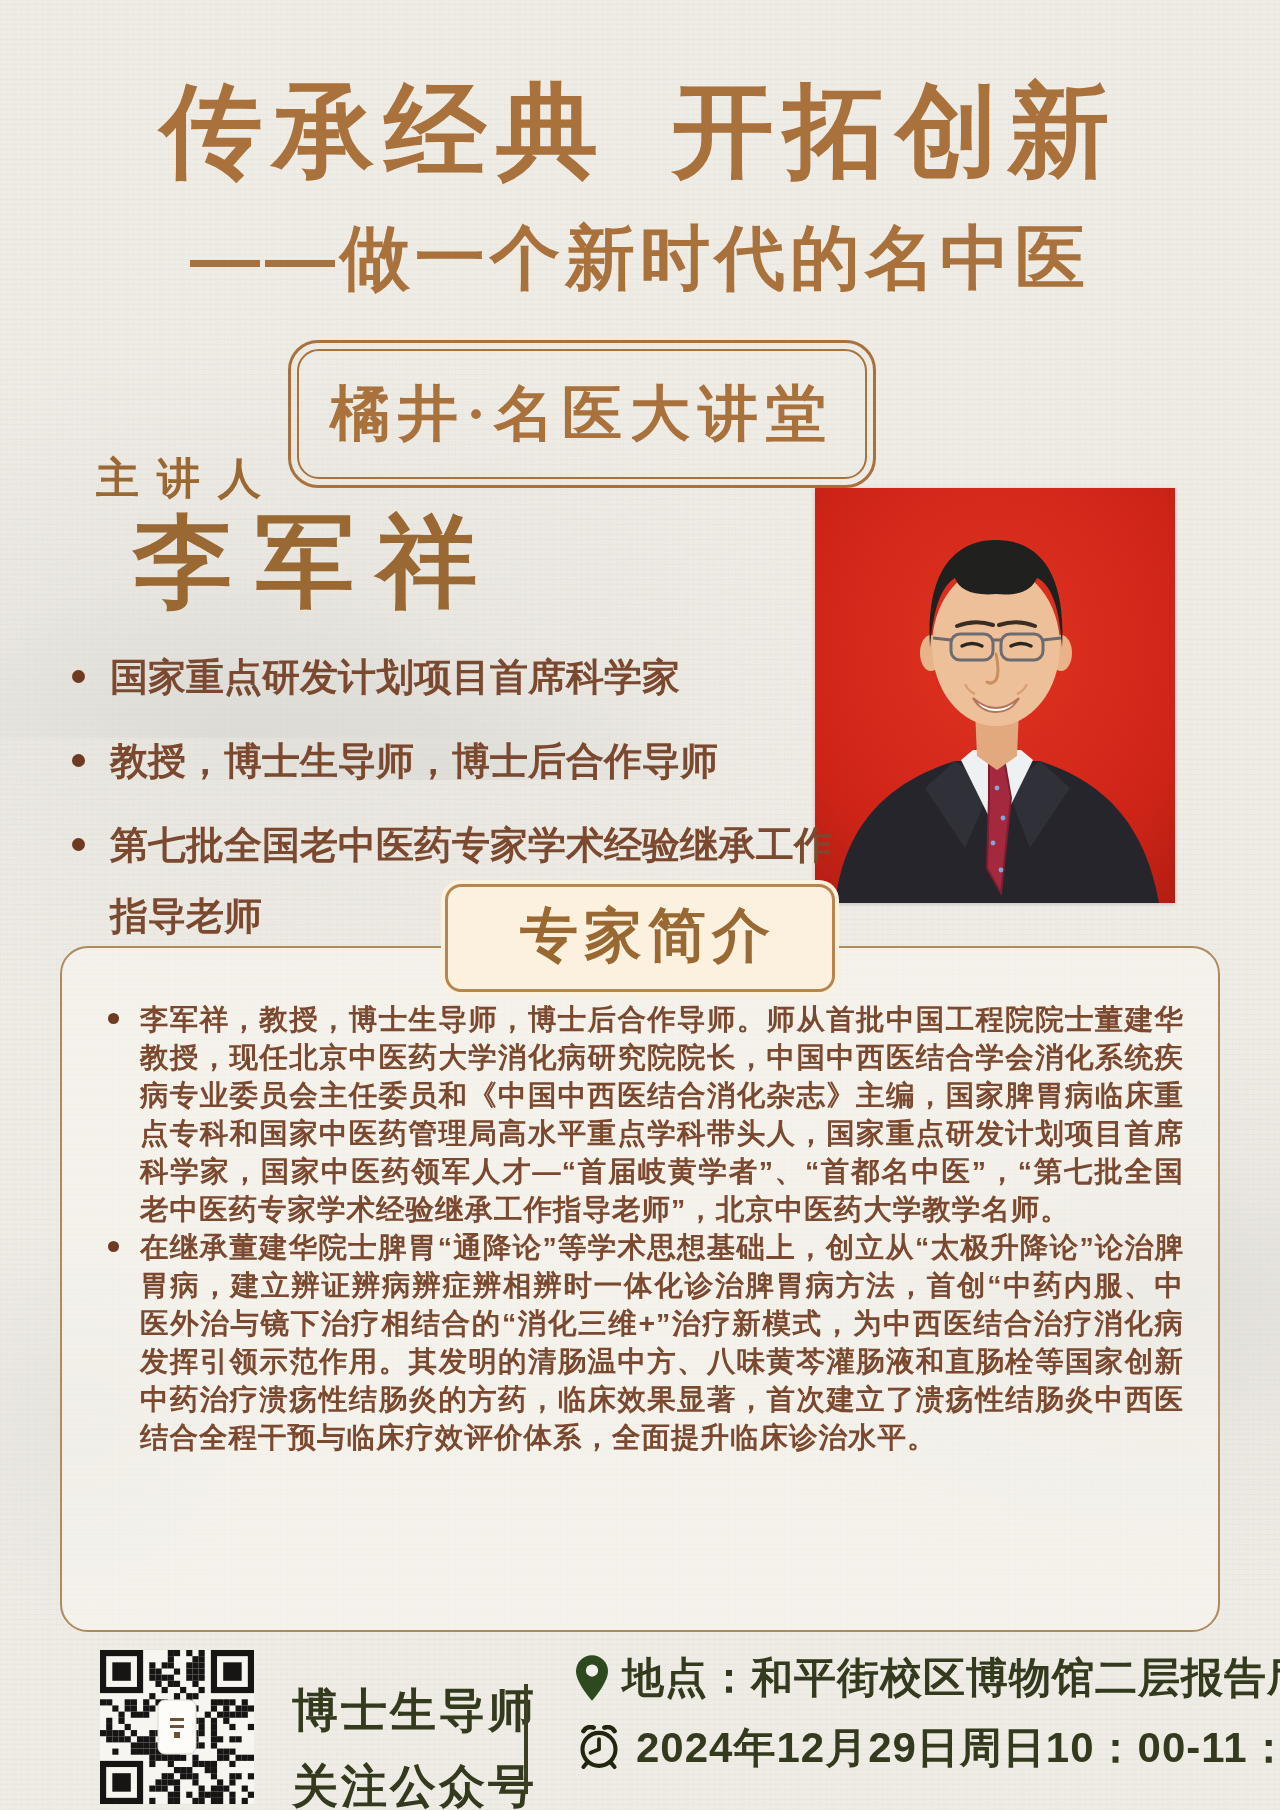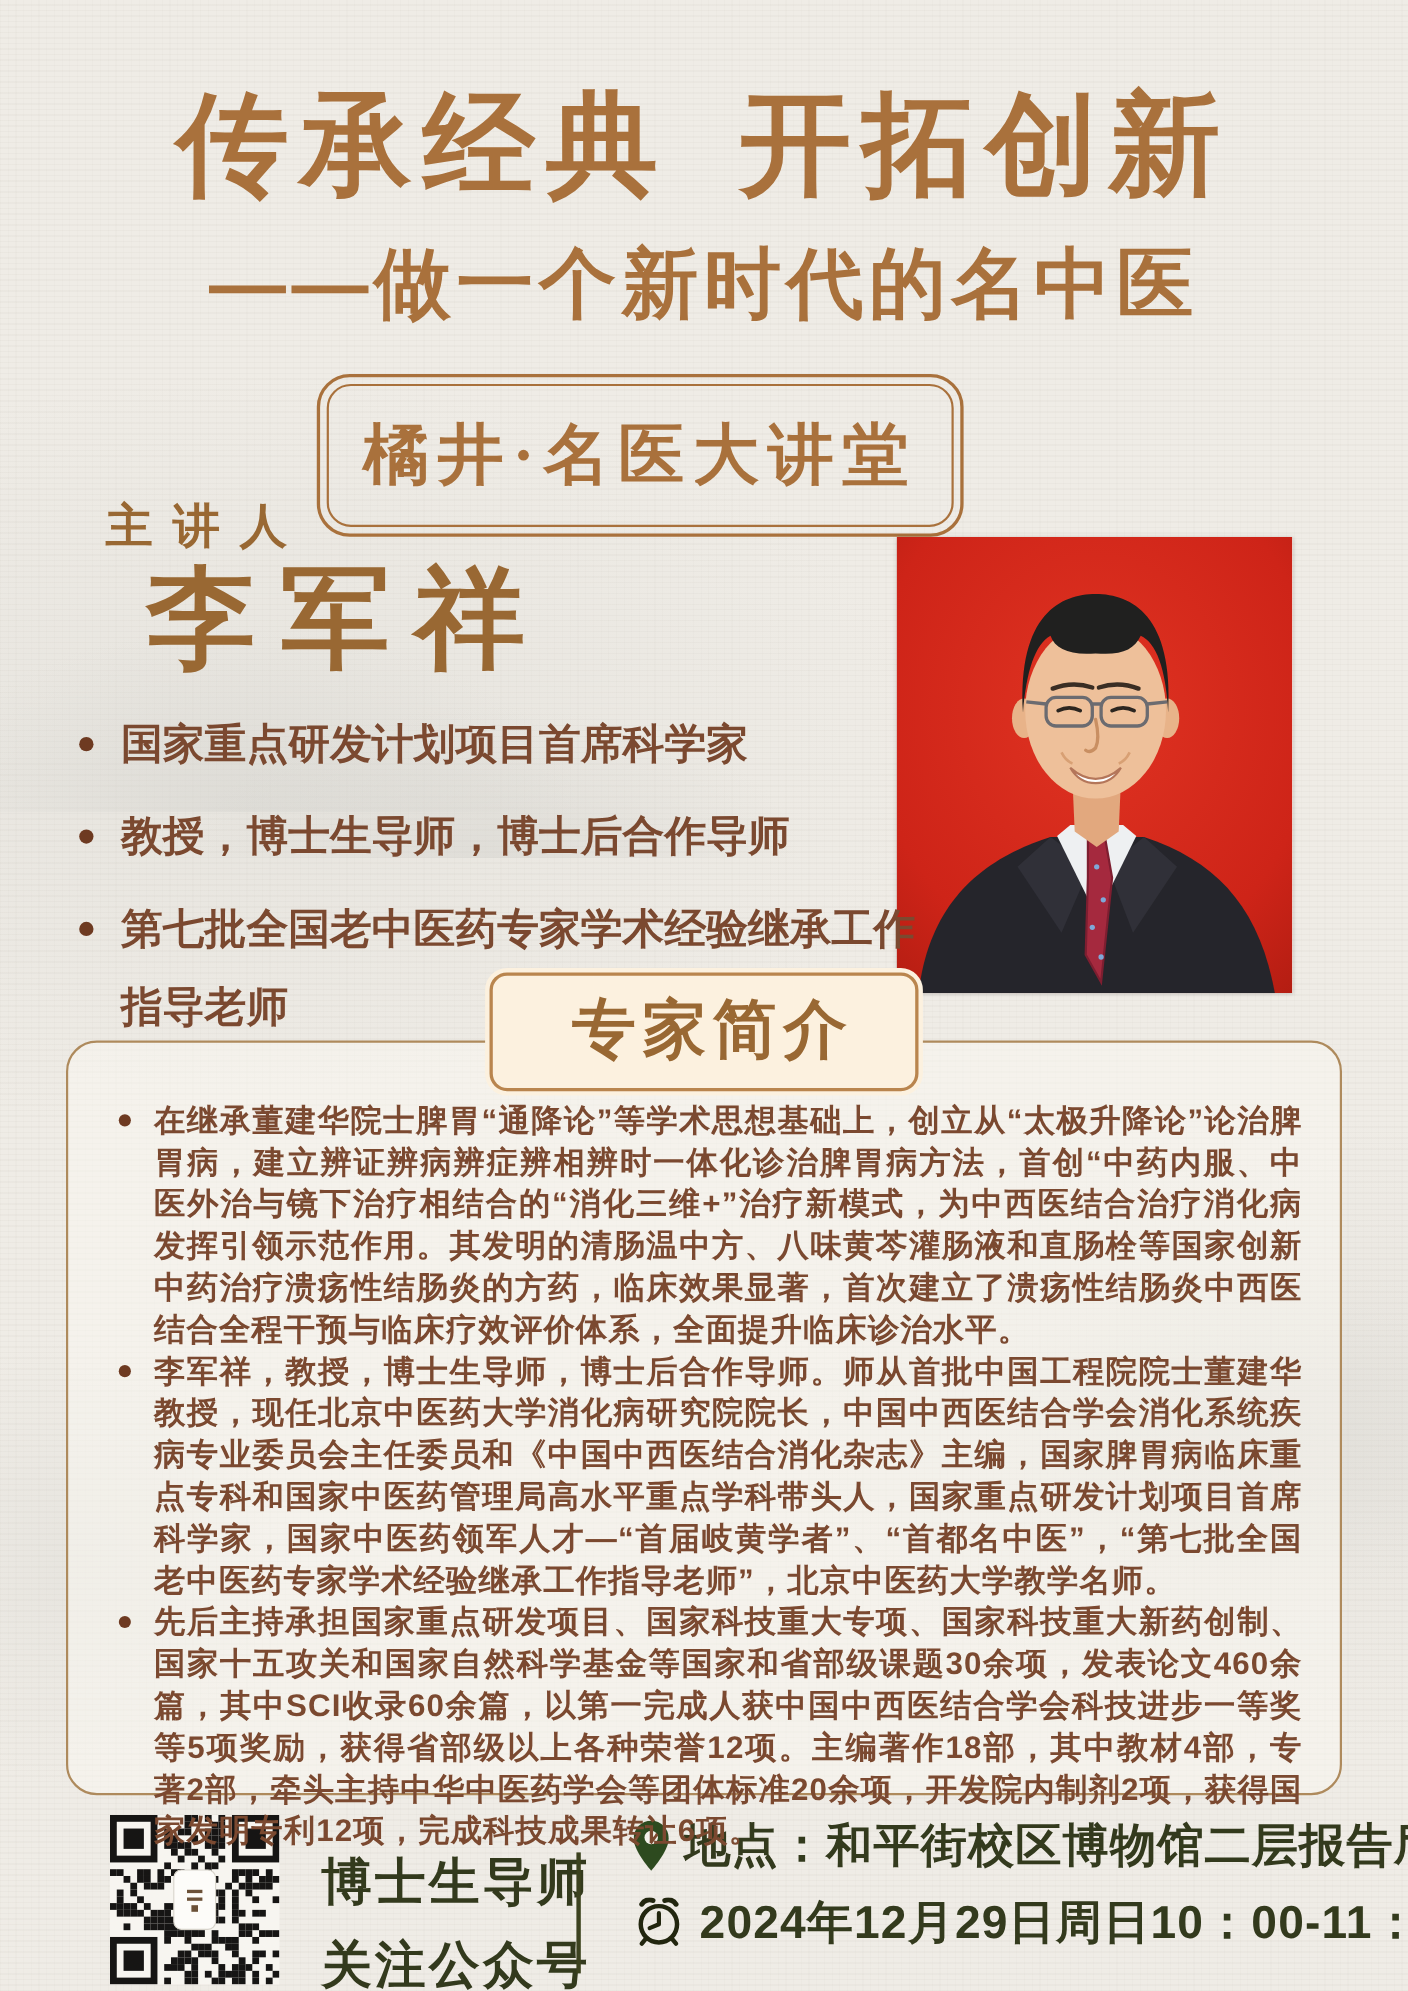--- a/index.html
+++ b/index.html
@@ -162,23 +162,22 @@
   <li>教授，博士生导师，博士后合作导师</li>
   <li>第七批全国老中医药专家学术经验继承工作指导老师</li>
 </ul>
 
 <div class="abs section-label">
   <span>专家简介</span>
 </div>
 
 <div class="abs bio-box">
   <ul class="bio-list">
+    <li>李军祥，教授，博士生导师，博士后合作导师。师从首批中国工程院院士董建华教授，现任北京中医药大学消化病研究院院长，中国中西医结合学会消化系统疾病专业委员会主任委员和《中国中西医结合消化杂志》主编，国家脾胃病临床重点专科和国家中医药管理局高水平重点学科带头人，国家重点研发计划项目首席科学家，国家中医药领军人才—“首届岐黄学者”、“首都名中医”，“第七批全国老中医药专家学术经验继承工作指导老师”，北京中医药大学教学名师。</li>
     <li>在继承董建华院士脾胃“通降论”等学术思想基础上，创立从“太极升降论”论治脾胃病，建立辨证辨病辨症辨相辨时一体化诊治脾胃病方法，首创“中药内服、中医外治与镜下治疗相结合的“消化三维+”治疗新模式，为中西医结合治疗消化病发挥引领示范作用。其发明的清肠温中方、八味黄芩灌肠液和直肠栓等国家创新中药治疗溃疡性结肠炎的方药，临床效果显著，首次建立了溃疡性结肠炎中西医结合全程干预与临床疗效评价体系，全面提升临床诊治水平。</li>
-    <li>李军祥，教授，博士生导师，博士后合作导师。师从首批中国工程院院士董建华教授，现任北京中医药大学消化病研究院院长，中国中西医结合学会消化系统疾病专业委员会主任委员和《中国中西医结合消化杂志》主编，国家脾胃病临床重点专科和国家中医药管理局高水平重点学科带头人，国家重点研发计划项目首席科学家，国家中医药领军人才—“首届岐黄学者”、“首都名中医”，“第七批全国老中医药专家学术经验继承工作指导老师”，北京中医药大学教学名师。</li>
-    <li>先后主持承担国家重点研发项目、国家科技重大专项、国家科技重大新药创制、国家十五攻关和国家自然科学基金等国家和省部级课题30余项，发表论文460余篇，其中SCI收录60余篇，以第一完成人获中国中西医结合学会科技进步一等奖等5项奖励，获得省部级以上各种荣誉12项。主编著作18部，其中教材4部，专著2部，牵头主持中华中医药学会等团体标准20余项，开发院内制剂2项，获得国家发明专利12项，完成科技成果转让6项。</li>
   </ul>
 </div>
 
 <div class="abs qr-wrap">
   <svg id="qr" width="154" height="154" viewBox="0 0 154 154">
       <rect x="0" y="0" width="154" height="154" fill="#f7f5f0"></rect>
       <rect x="67.76" y="0" width="6.16" height="6.16" fill="#161514"></rect>
       <rect x="73.92" y="0" width="6.16" height="6.16" fill="#161514"></rect>
       <rect x="86.24000000000001" y="0" width="6.16" height="6.16" fill="#161514"></rect>
       <rect x="98.56" y="0" width="6.16" height="6.16" fill="#161514"></rect>

